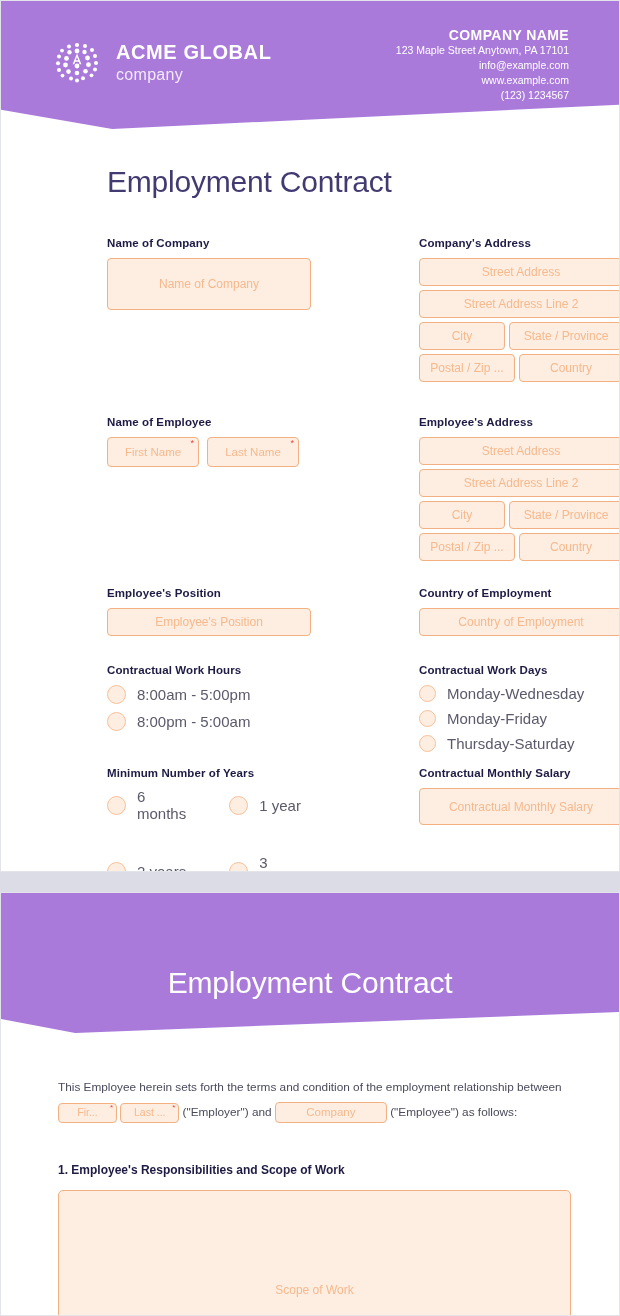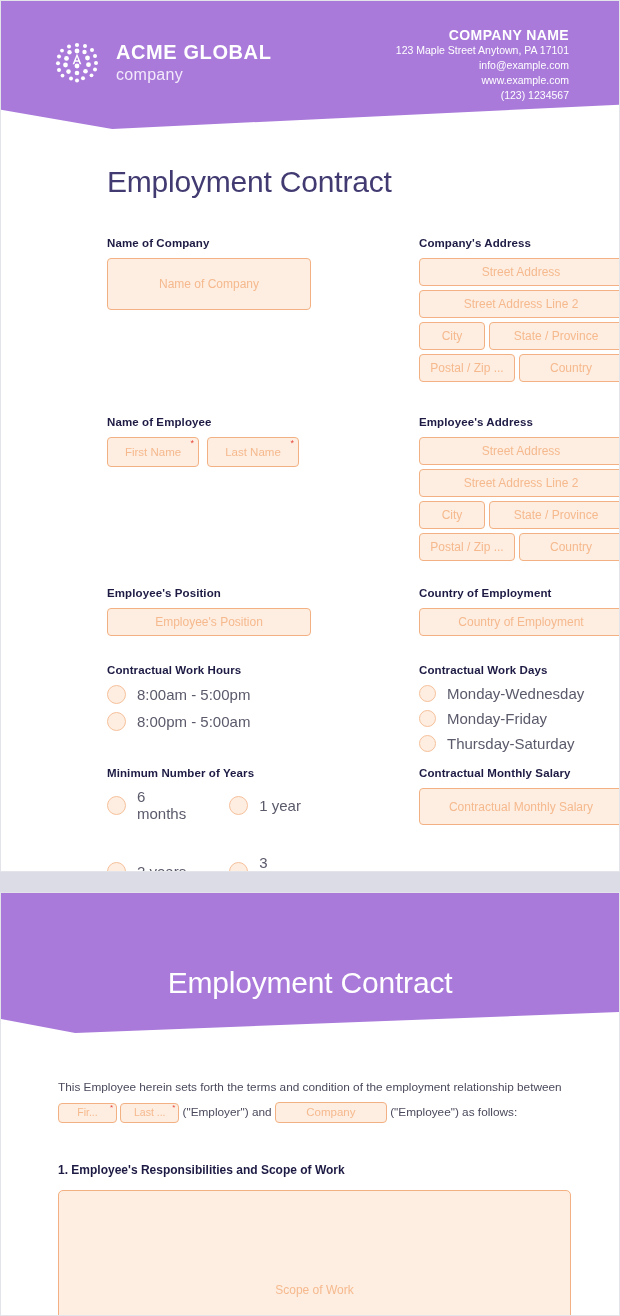--- a/index.html
+++ b/index.html
@@ -131,21 +131,21 @@
     position: absolute;
     top: 1px;
     right: 4px;
     line-height: 1;
   }
 
   
   .addr { width: 204px; display: flex; flex-direction: column; gap: 4px; }
   .addr-row { display: flex; gap: 4px; }
   .addr-full { width: 100%; }
-  .addr-city { width: 66px; }
+  .addr-city { width: 86px; }
   .addr-state { flex: 1; }
   .addr-zip { width: 96px; }
   .addr-country { flex: 1; }
 
   
   .radio-list { display: flex; flex-direction: column; gap: 8px; margin-top: 6px; }
   .radio-item { display: flex; align-items: center; gap: 11px; }
   .radio-dot {
     width: 19px; height: 19px;
     border-radius: 50%;

